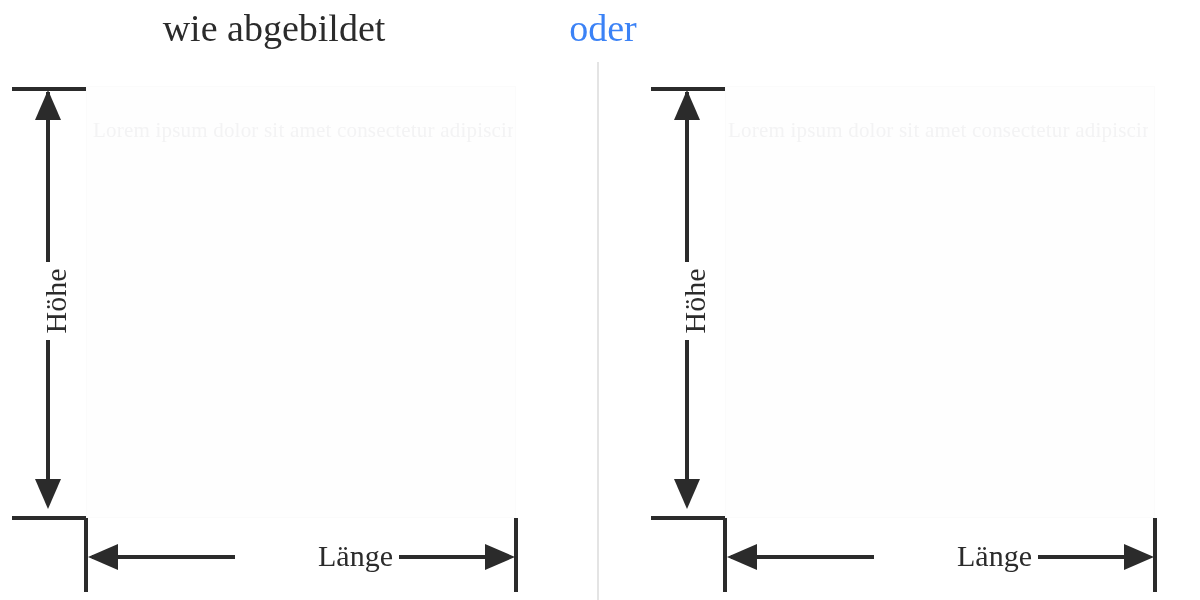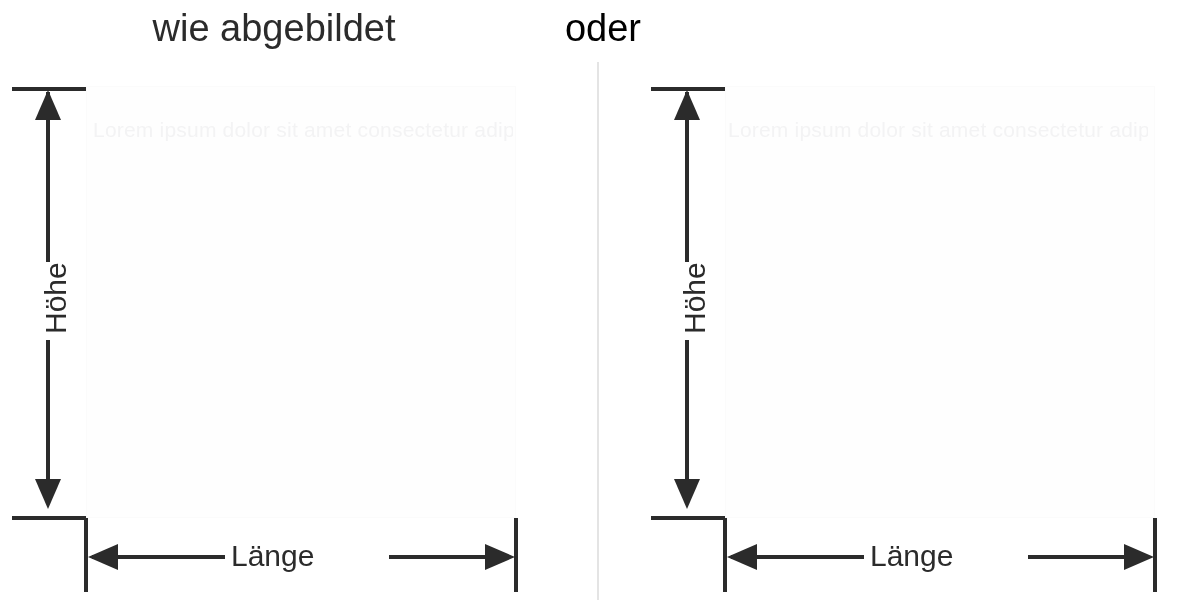--- a/index.html
+++ b/index.html
@@ -12,34 +12,35 @@
     font-family: "Liberation Sans", sans-serif;
     -webkit-font-smoothing: antialiased;
   }
 
   #stage {
     position: relative;
     width: 1200px;
     height: 600px;
     background: #ffffff;
     overflow: hidden;
+    font-family: Liberation Serif, serif;
   }
 
   
   .heading {
     position: absolute;
     top: 6px;
     font-size: 38px;
     line-height: 44px;
     color: #2b2b2b;
     white-space: nowrap;
     font-weight: 400;
   }
   .heading.left   { left: 0;   width: 548px; text-align: center; }
-  .heading.conj   { left: 548px; width: 110px; text-align: center; color: #000000; }
+  .heading.conj   { left: 548px; width: 110px; text-align: center; color: #3b82f6; }
   .heading.right  { left: 658px; width: 542px; text-align: center; }
 
   
   .divider {
     position: absolute;
     left: 597px;
     top: 62px;
     width: 2px;
     height: 538px;
     background: #e4e4e4;
@@ -134,21 +135,21 @@
   .h-arrow-top     { left: 35px;  top: 90px; }
   .h-arrow-bot     { left: 35px;  top: 479px; }
   .h-label         { left: 17px;  top: 284px; width: 66px; text-align: center; }
 
   
   .l-left-witness  { left: 84px;  top: 518px; width: 4px;  height: 74px; }
   .l-right-witness { left: 514px; top: 518px; width: 4px;  height: 74px; }
   .l-shaft         { left: 92px;  top: 555px; width: 418px; height: 4px; }
   .l-arrow-left    { left: 88px;  top: 544px; }
   .l-arrow-right   { left: 485px; top: 544px; }
-  .l-label         { left: 225px; top: 539px; width: 152px; text-align: left; }
+  .l-label         { left: 235px; top: 539px; width: 152px; text-align: right; }
 </style>
 </head>
 <body>
 
 <div id="stage">
 
   <div class="heading left">wie abgebildet</div>
 
   <div class="heading conj">oder</div>
 

